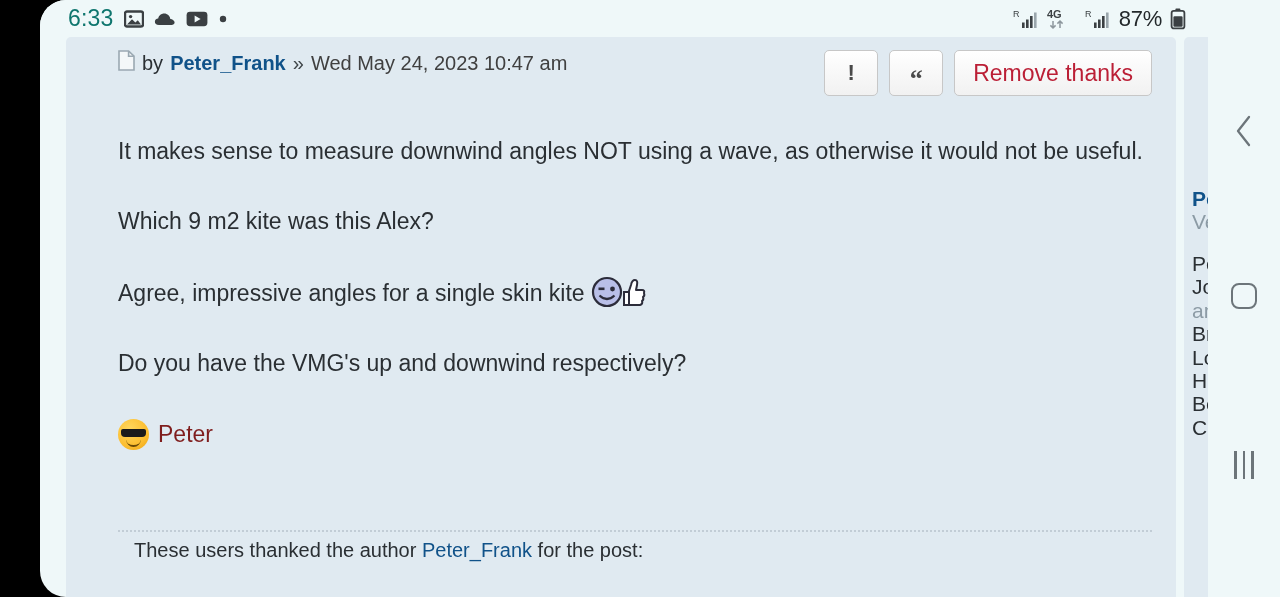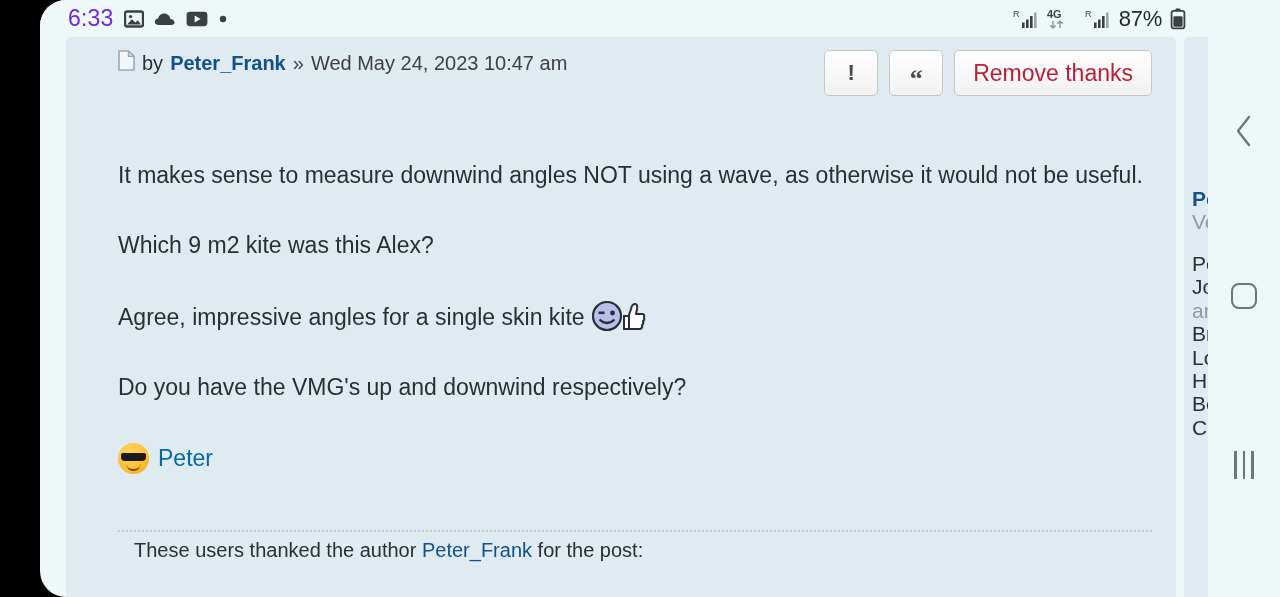--- a/index.html
+++ b/index.html
@@ -44,21 +44,21 @@
     justify-content: space-between;
     padding: 0 22px 0 28px;
   }
   .status-left {
     display: flex;
     align-items: center;
     gap: 10px;
   }
   .status-clock {
     font-size: 23px;
-    color: #6d28d9;
+    color: #0f766e;
     font-weight: 400;
     letter-spacing: 0.2px;
   }
   .status-right {
     display: flex;
     align-items: center;
     gap: 8px;
   }
   .battery-pct {
     font-size: 22px;
@@ -152,31 +152,30 @@
     left: 52px;
     top: 97px;
     width: 1040px;
     font-size: 23px;
     line-height: 35px;
     color: #2a2f33;
   }
   .post-para {
     margin-bottom: 35px;
     max-width: 1030px;
-    margin-top: 24px;
   }
   .post-para:last-child { margin-bottom: 0; }
 
   .sig-line {
     display: flex;
     align-items: center;
     gap: 9px;
     margin-top: 36px;
     font-size: 23px;
-    color: #0369a1;
+    color: #7f1d1d;
   }
 
   
   .emoji-wink-thumb {
     display: inline-block;
     vertical-align: -7px;
     width: 56px;
     height: 32px;
     position: relative;
   }

